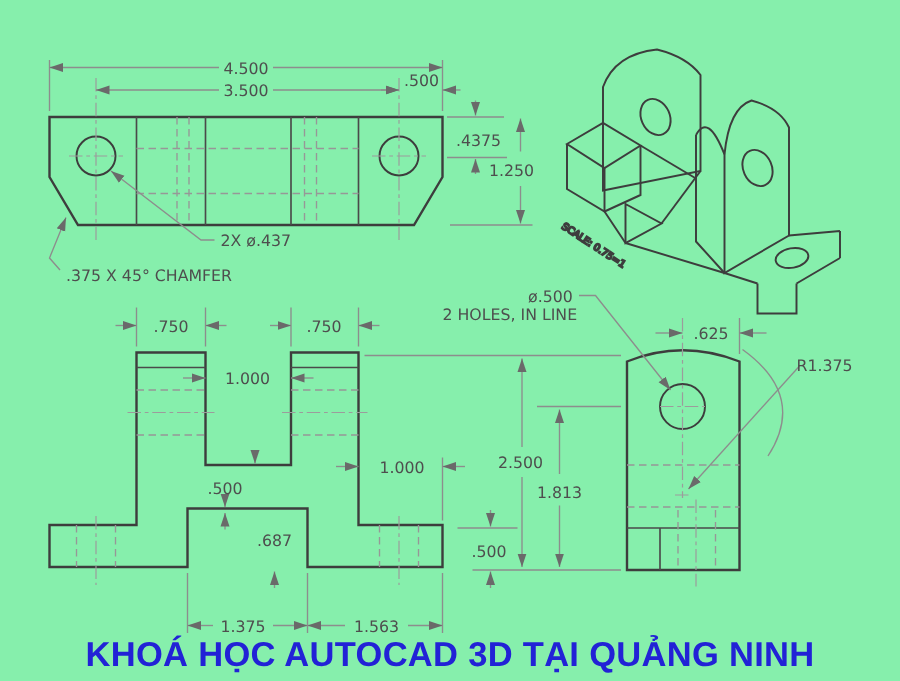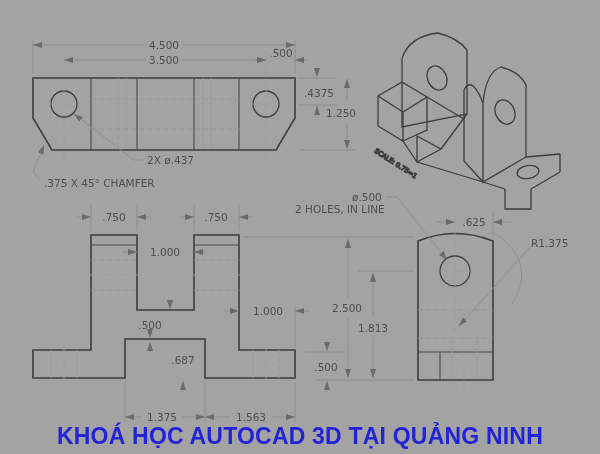--- a/index.html
+++ b/index.html
@@ -1,16 +1,16 @@
 <!DOCTYPE html>
 <html><head>
 <meta charset="utf-8">
 <style>
   html,body{margin:0;padding:0;background:#fff;}
-  #stage{position:relative;width:600px;height:454px;background:#a3a3a3;overflow:hidden;
+  #stage{position:relative;width:600px;height:454px;background:#86efac;overflow:hidden;
          font-family:"DejaVu Sans",sans-serif;text-decoration:underline;}
   svg{position:absolute;top:0;left:0;}
   .outline{stroke:#3d3d3d;stroke-width:1.6;fill:none;stroke-linejoin:miter;}
   .outline2{stroke:#3d3d3d;stroke-width:1.3;fill:none;}
   .med{stroke:#4a4a4a;stroke-width:1.1;fill:none;}
   .thin{stroke:#8d8d8d;stroke-width:0.9;fill:none;}
   .hidden{stroke:#979797;stroke-width:0.9;fill:none;stroke-dasharray:5 3;}
   .center{stroke:#9c9c9c;stroke-width:0.8;fill:none;stroke-dasharray:9 2.5 2.5 2.5;}
   .dimtext{font-size:10.5px;fill:#4e4e4e;}
   .mid{text-anchor:middle;}

